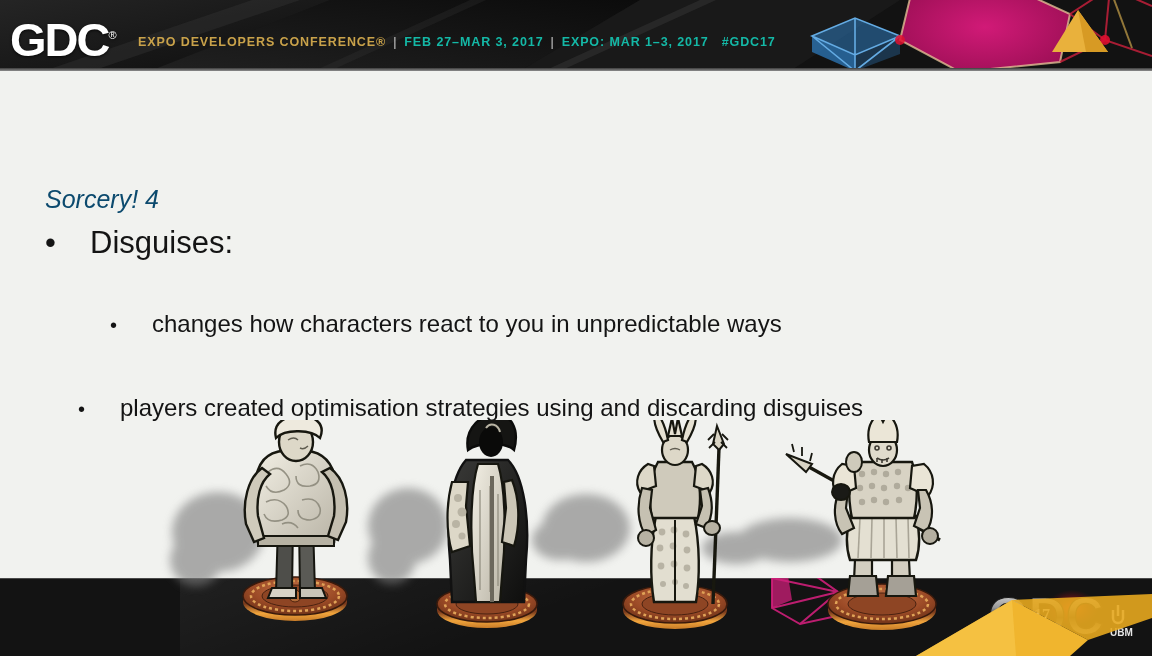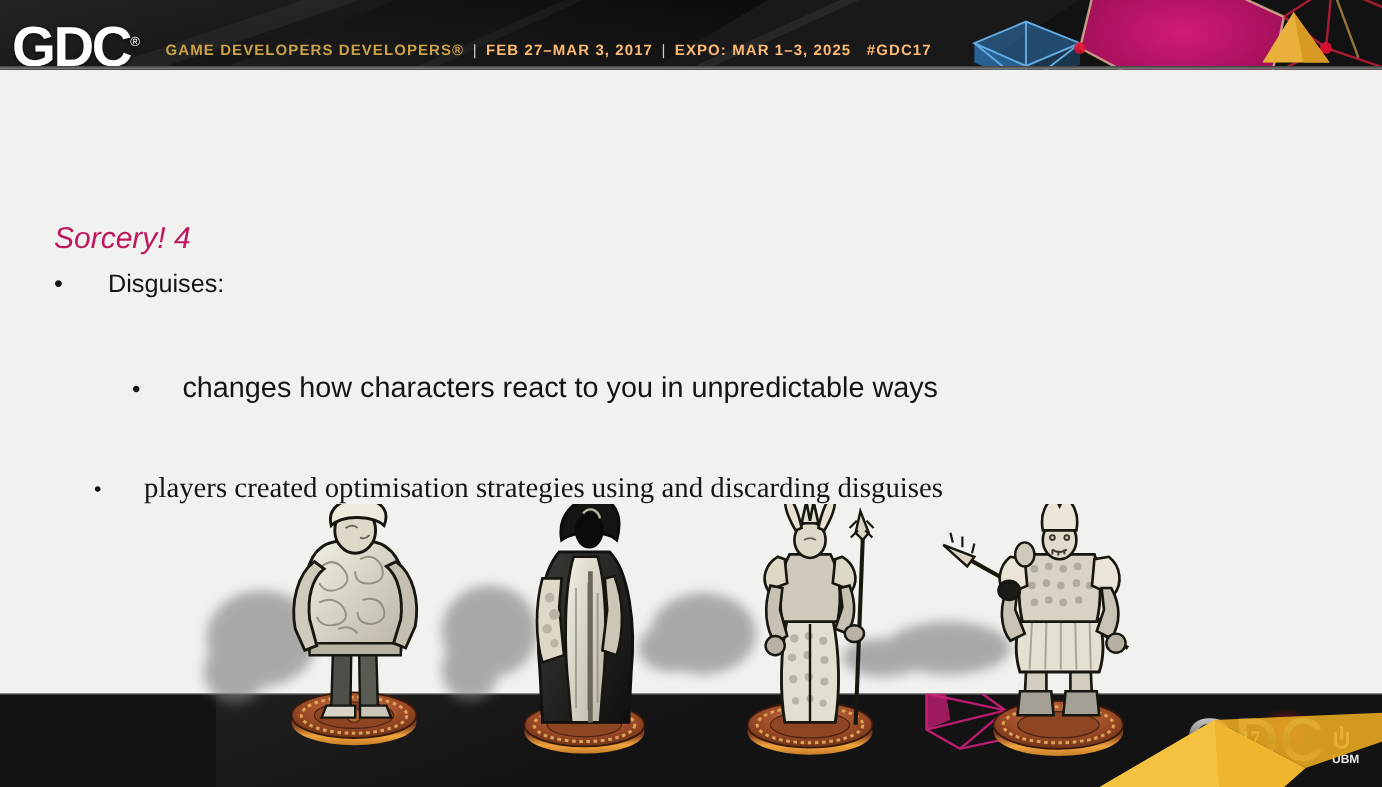--- a/index.html
+++ b/index.html
@@ -9,21 +9,21 @@
   }
   .slide{
     position:relative;
     width:1152px;height:656px;
     overflow:hidden;
     background:#f1f2ef;
   }
 
   
   .banner{
-    position:absolute;left:0;top:0;width:1152px;height:58px;
+    position:absolute;left:0;top:0;width:1152px;height:71px;
     background:#141414;
     overflow:hidden;
   }
   .banner-facets{position:absolute;inset:0;}
   .banner-bottomline{
     position:absolute;left:0;bottom:0;width:100%;height:3px;
     background:linear-gradient(180deg,#3c3c3c 0%,#6e6e6e 60%,#8d8d8d 100%);
   }
   .gdc-logo{
     position:absolute;left:10px;top:12px;
@@ -35,51 +35,51 @@
   }
   .gdc-logo .reg{
     font-size:11px;vertical-align:super;letter-spacing:0;font-weight:normal;
   }
   .banner-text{
     position:absolute;left:138px;top:35px;
     white-space:nowrap;
     font-size:12.5px;font-weight:bold;letter-spacing:.9px;
   }
   .banner-text .gold{color:#c9a24a;}
-  .banner-text .white{color:#fdba74;}
+  .banner-text .white{color:#14b8a6;}
   .banner-text .sep{color:#cfcfcf;padding:0 7px;font-weight:normal;}
   .banner-text .gap{display:inline-block;width:13px;}
 
   
   .title{
     position:absolute;left:44px;top:96px;
     font-size:50px;line-height:58px;
     font-weight:bold;color:#121212;
     letter-spacing:-.5px;
     white-space:nowrap;
   }
   .subtitle{
     position:absolute;left:45px;top:185px;
-    font-size:25px;font-style:italic;color:#be185d;
+    font-size:25px;font-style:italic;color:#0c4a6e;
     white-space:nowrap;
   }
   .b1{
     position:absolute;left:45px;top:225px;
-    font-size:21px;color:#141414;white-space:nowrap;
+    font-size:31px;color:#141414;white-space:nowrap;
   }
   .b1 .dot{display:inline-block;width:45px;}
   .b2{
     position:absolute;left:78px;
     font-size:24px;color:#141414;white-space:nowrap;
   }
   .b2 .dot{display:inline-block;width:42px;font-size:20px;}
   .b2.r0{top:268px;}
   .b2.r1{top:310px;margin-left:32px;}
   .b2.r2{top:352px;}
-  .b2.r3{top:394px;font-family:Liberation Serif, serif;}
+  .b2.r3{top:394px;}
 
   
   .footer{
     position:absolute;left:0;bottom:0;width:1152px;height:78px;
     background:#131313;overflow:hidden;
   }
   .footer-top-edge{
     position:absolute;left:0;top:0;width:100%;height:1px;background:#4a4a4a;
   }
   .footer-diag{
@@ -152,21 +152,21 @@
 
       <g>
         <polygon points="1078,10 1108,52 1052,52" fill="#e9b13c"></polygon>
         <polygon points="1078,10 1108,52 1086,52" fill="#d79a24"></polygon>
       </g>
       <path d="M1112,-6 1132,48" fill="none" stroke="#c9a24a" stroke-width="2" opacity=".7"></path>
     </svg>
 
     <div class="gdc-logo"><span>GDC</span><span class="reg">®</span></div>
 
-    <div class="banner-text"><span class="gold">GAME DEVELOPERS DEVELOPERS</span><span class="gold reg2">®</span><span class="sep">|</span><span class="white">FEB 27–MAR 3, 2017</span><span class="sep">|</span><span class="white">EXPO: MAR 1–3, 2025</span><span class="gap"></span><span class="white">#GDC17</span></div>
+    <div class="banner-text"><span class="gold">EXPO DEVELOPERS CONFERENCE</span><span class="gold reg2">®</span><span class="sep">|</span><span class="white">FEB 27–MAR 3, 2017</span><span class="sep">|</span><span class="white">EXPO: MAR 1–3, 2017</span><span class="gap"></span><span class="white">#GDC17</span></div>
 
     <div class="banner-bottomline"></div>
   </div>
 
   <div class="subtitle">Sorcery! 4</div>
 
   <div class="b1"><span class="dot">•</span><span>Disguises:</span></div>
 
 
   <div class="b2 r1"><span class="dot">•</span><span>changes how characters react to you in unpredictable ways</span></div>

